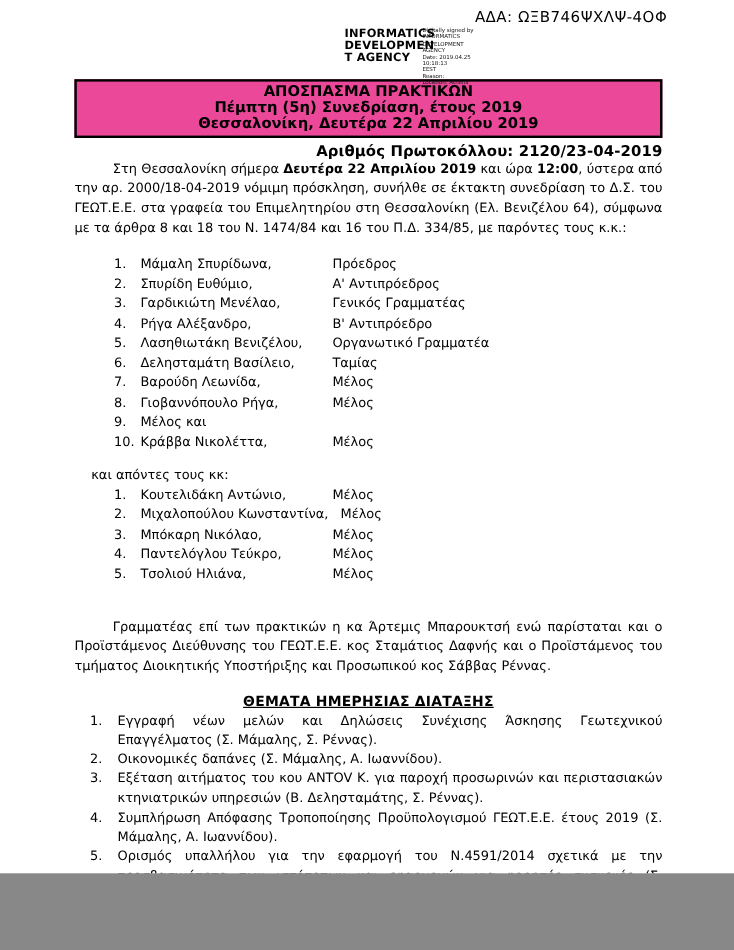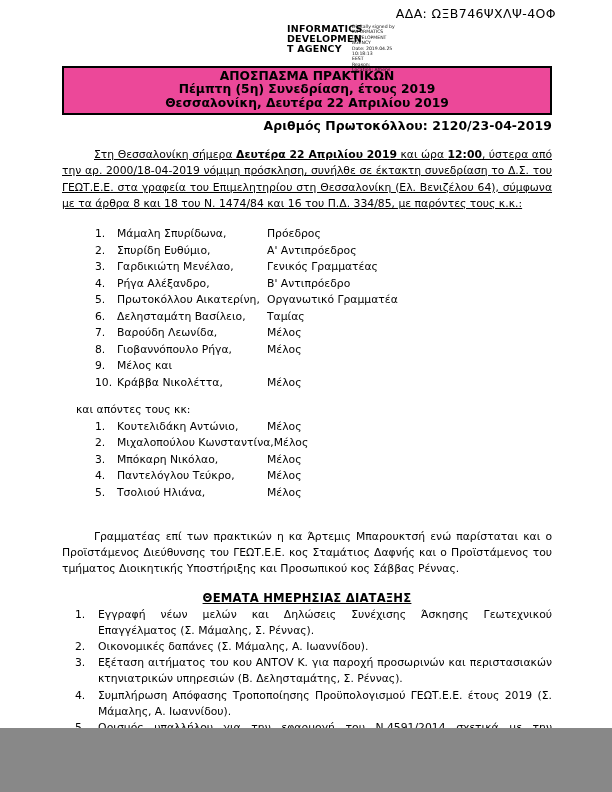--- a/index.html
+++ b/index.html
@@ -24,27 +24,27 @@
     padding:2px 0 3px 0;
   }
   .protocol{
     text-align:right;font-weight:bold;font-size:12.4px;margin-top:3px;
     letter-spacing:.1px;
   }
   .body-par{
     font-size:10.8px;line-height:16.2px;text-align:justify;text-indent:32px;
     margin:0;
   }
-  .intro{margin-top:14px;text-decoration:underline;}
+  .intro{}
   .secretary{margin-top:28px;}
   
   .mlist{margin-top:14px;margin-left:33px;font-size:10.8px;line-height:16.5px;}
   .m-row{display:flex;}
   .m-num{width:22px;flex:0 0 auto;}
-  .m-name{min-width:150px;padding-right:0;white-space:nowrap;flex:0 0 auto;}
+  .m-name{min-width:150px;padding-right:10px;white-space:nowrap;flex:0 0 auto;}
   .m-role{white-space:nowrap;}
   .absent-label{margin-top:11px;margin-left:14px;font-size:10.8px;line-height:16.5px;}
   .absent-list{margin-top:0;}
   
   .agenda-heading{
     margin-top:13px;text-align:center;font-weight:bold;font-size:11.6px;
     text-decoration:underline;letter-spacing:.2px;line-height:15px;
   }
   .agenda-list{margin-top:1px;font-size:10.8px;line-height:16.2px;}
   .a-row{display:flex;}
@@ -103,21 +103,21 @@
           <span class="m-name">Γαρδικιώτη Μενέλαο,</span>
           <span class="m-role">Γενικός Γραμματέας</span>
         </div>
       <div class="m-row">
           <span class="m-num">4.</span>
           <span class="m-name">Ρήγα Αλέξανδρο,</span>
           <span class="m-role">Β' Αντιπρόεδρο</span>
         </div>
       <div class="m-row">
           <span class="m-num">5.</span>
-          <span class="m-name">Πρωτοκόλλου Αικατερίνη,</span>
+          <span class="m-name">Λασηθιωτάκη Βενιζέλου,</span>
           <span class="m-role">Οργανωτικό Γραμματέα</span>
         </div>
       <div class="m-row">
           <span class="m-num">6.</span>
           <span class="m-name">Δελησταμάτη Βασίλειο,</span>
           <span class="m-role">Ταμίας</span>
         </div>
       <div class="m-row">
           <span class="m-num">7.</span>
           <span class="m-name">Βαρούδη Λεωνίδα,</span>

